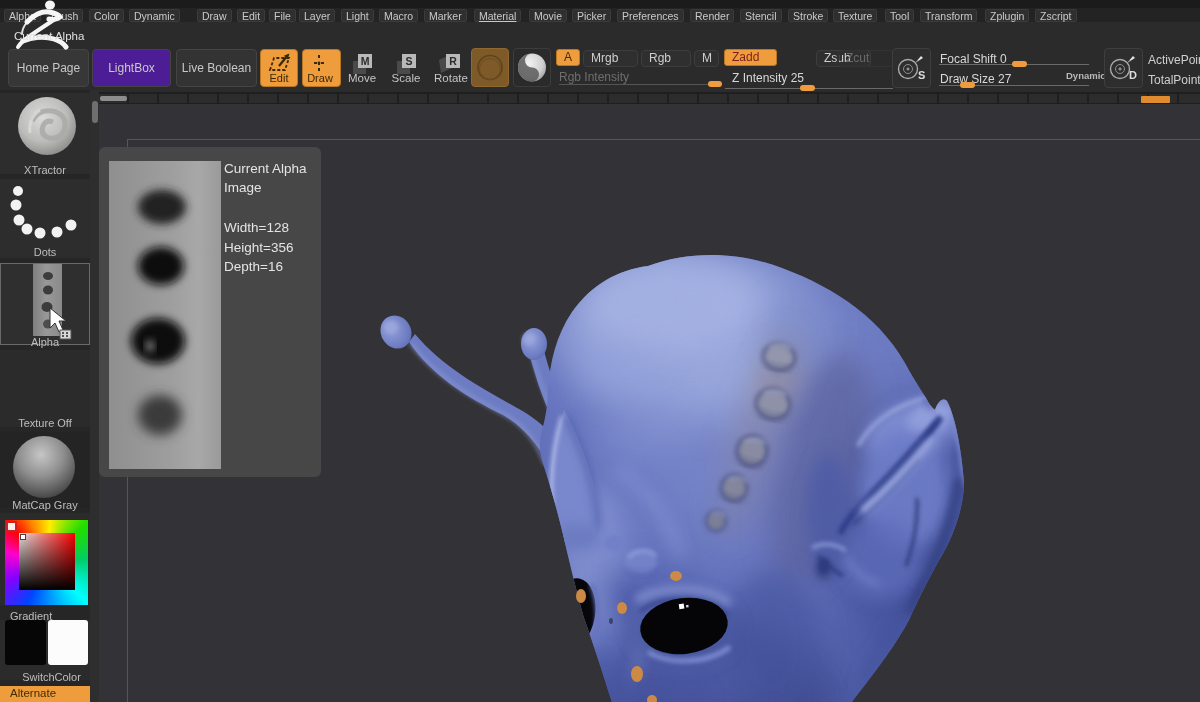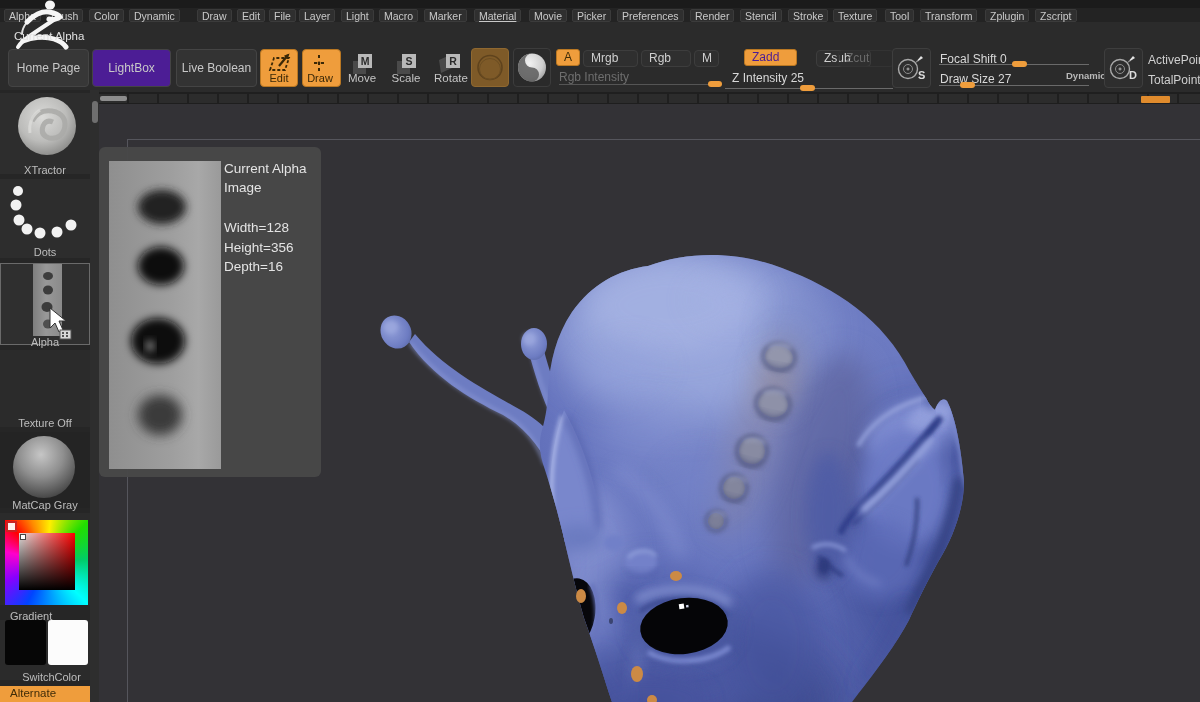--- a/index.html
+++ b/index.html
@@ -323,21 +323,21 @@
         </radialGradient>
       </defs>
     <circle cx="19" cy="19.5" r="14" fill="url(#matg)"></circle>
     <path d="M 19,5.5 A 14,14 0 0 0 19,33.5 A 7,7 0 0 0 19,19.5 A 7,7 0 0 1 19,5.5 Z" fill="#5a5a5a" opacity="0.85"></path>
   </svg>
 
   <div class="tbtn" style="left:556px; top:49px; width:24px; height:17px; background:#ef9d3c; border:1px solid #b97722; border-radius:3px; color:#402c08; font-size:12px; line-height:15px;">A</div>
   <div class="tbtn smallbtn" style="left:583px; width:55px;">Mrgb</div>
   <div class="tbtn smallbtn" style="left:641px; width:50px;">Rgb</div>
   <div class="tbtn smallbtn" style="left:694px; width:25px;">M</div>
-  <div class="tbtn" style="left:724px; top:49px; width:53px; height:17px; background:#ef9d3c; border:1px solid #b97722; border-radius:3px; color:#4c1d95; font-size:12px; line-height:15px; text-align:left; padding-left:7px;margin-left:20px;">Zadd</div>
+  <div class="tbtn" style="left:724px; top:49px; width:53px; height:17px; background:#ef9d3c; border:1px solid #b97722; border-radius:3px; color:#7f1d1d; font-size:12px; line-height:15px; text-align:left; padding-left:7px;">Zadd</div>
   <div class="tbtn smallbtn" style="left:780px; width:55px;margin-left:36px;">Zsub</div>
   <div class="tbtn smallbtn" style="left:838px; width:56px; color:#6a6a6a; background:transparent; border-color:#333;">Zcut</div>
 
   <div class="sliderlabel" style="left:559px; top:70px; color:#6e6e6e;">Rgb Intensity</div>
   <div class="slidertrack" style="left:559px; top:84px; width:163px; background:#555;"></div>
   <div class="sliderhandle" style="left:708px; top:81px; width:14px;"></div>
   <div class="sliderlabel" style="left:732px; top:71px; color:#d8d8d8;">Z Intensity 25</div>
   <div class="slidertrack" style="left:725px; top:88px; width:168px;"></div>
   <div class="sliderhandle" style="left:800px; top:85px; width:15px;"></div>
 

